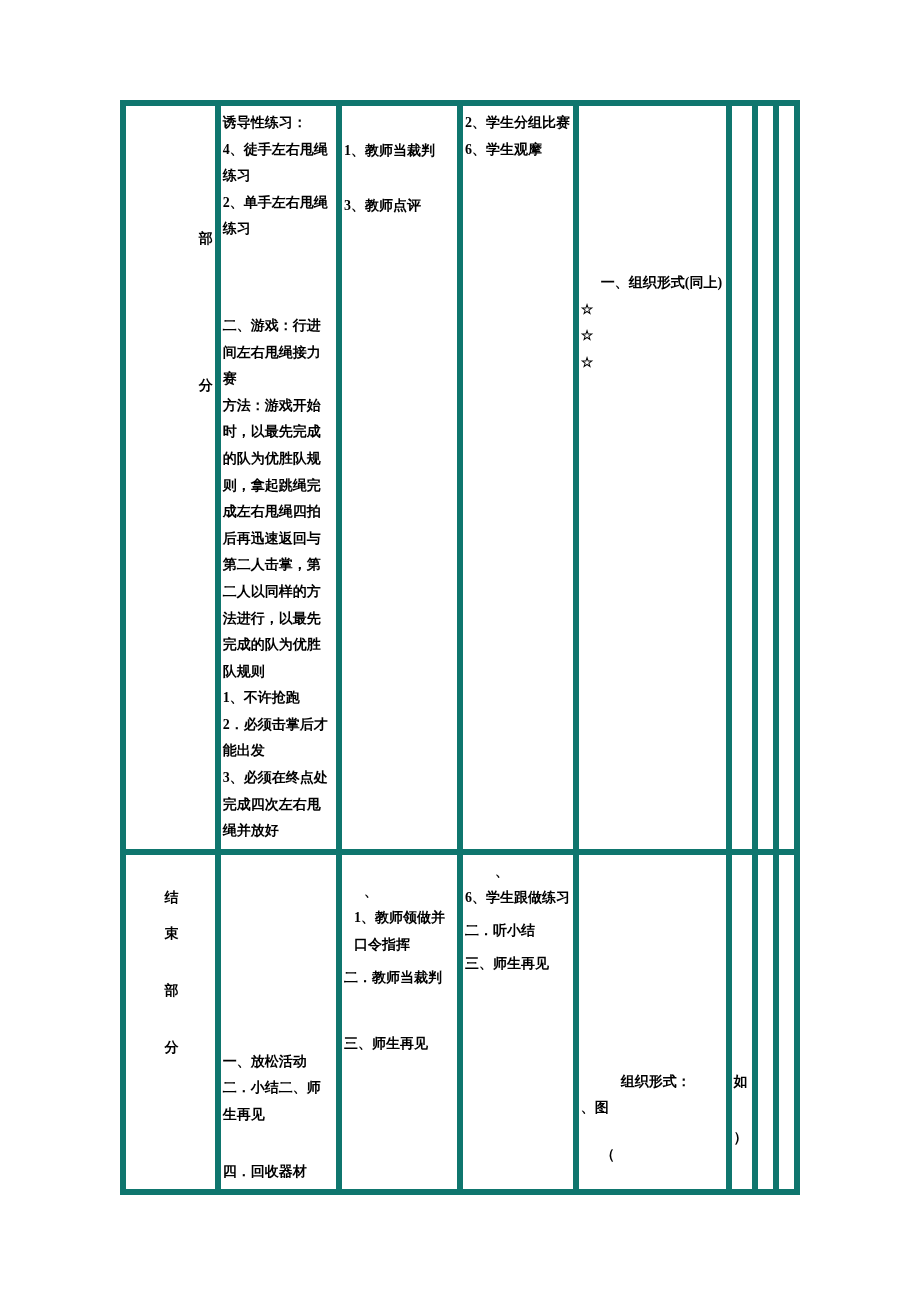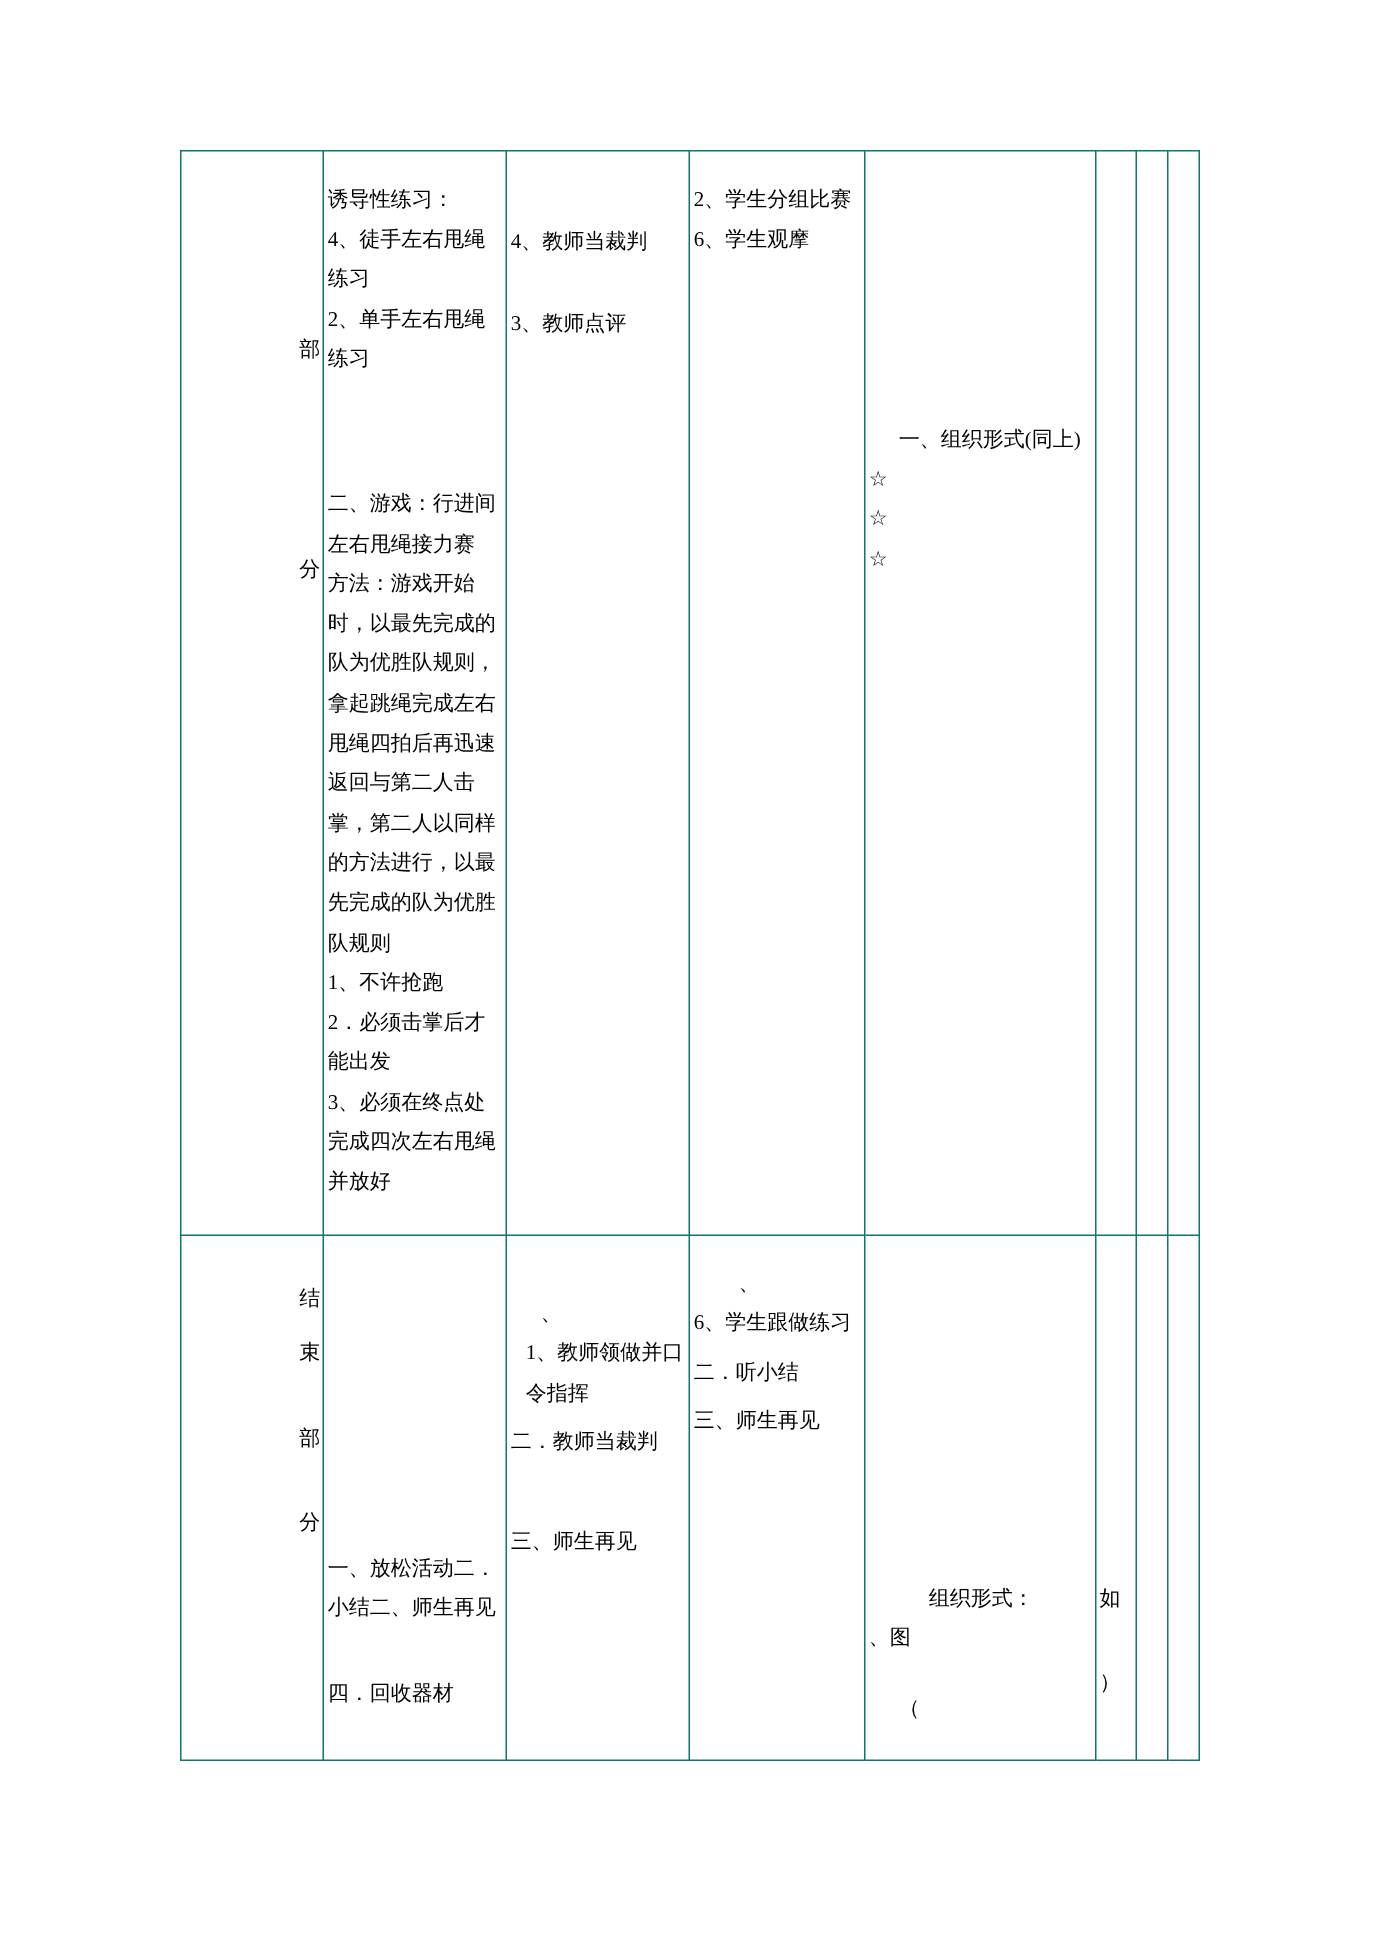--- a/index.html
+++ b/index.html
@@ -13,41 +13,42 @@
   }
   .page {
     padding: 100px 120px 60px 120px;
   }
   table {
     border-collapse: collapse;
     width: 100%;
     table-layout: fixed;
   }
   td {
-    border: 1px solid #0f766e;
+    border: 6px solid #0f766e;
     vertical-align: top;
-    padding: 20px 2px;
+    padding: 4px 2px;
     line-height: 1.9;
     word-break: break-all;
+    font-weight: bold;
   }
   .col0 { width: 90px; }
   .col1 { width: 115px; }
   .col2 { width: 115px; }
   .col3 { width: 110px; }
   .col4 { width: 145px; }
   .col5 { width: 25px; }
   .col6 { width: 20px; }
   .col7 { width: 20px; }
   .left-label {
     text-align: right;
     padding-left: 4px;
     padding-top: 120px;
   }
   .left-label2 {
-    text-align: right;
+    text-align: center;
     padding-left: 4px;
     padding-top: 10px;
   }
   .spacer { display:block; height: 60px; }
 </style>
 </head>
 <body>
 
 <div class="page">
 <table>
@@ -75,21 +76,21 @@
       <div>2、单手左右甩绳练习</div>
       <div style="height:70px"></div>
       <div>二、游戏：行进间左右甩绳接力赛</div>
       <div>方法：游戏开始时，以最先完成的队为优胜队规则，拿起跳绳完成左右甩绳四拍后再迅速返回与第二人击掌，第二人以同样的方法进行，以最先完成的队为优胜队规则</div>
       <div>1、不许抢跑</div>
       <div>2．必须击掌后才能出发</div>
       <div>3、必须在终点处完成四次左右甩绳并放好</div>
     </td>
     <td>
       <div style="height:28px"></div>
-      <div>4、教师当裁判</div>
+      <div>1、教师当裁判</div>
       <div style="height:28px"></div>
       <div>3、教师点评</div>
     </td>
     <td>
       <div>2、学生分组比赛</div>
       <div>6、学生观摩</div>
     </td>
     <td>
       <div style="height:160px"></div>
       <div style="padding-left:20px">一、组织形式(同上)</div>

